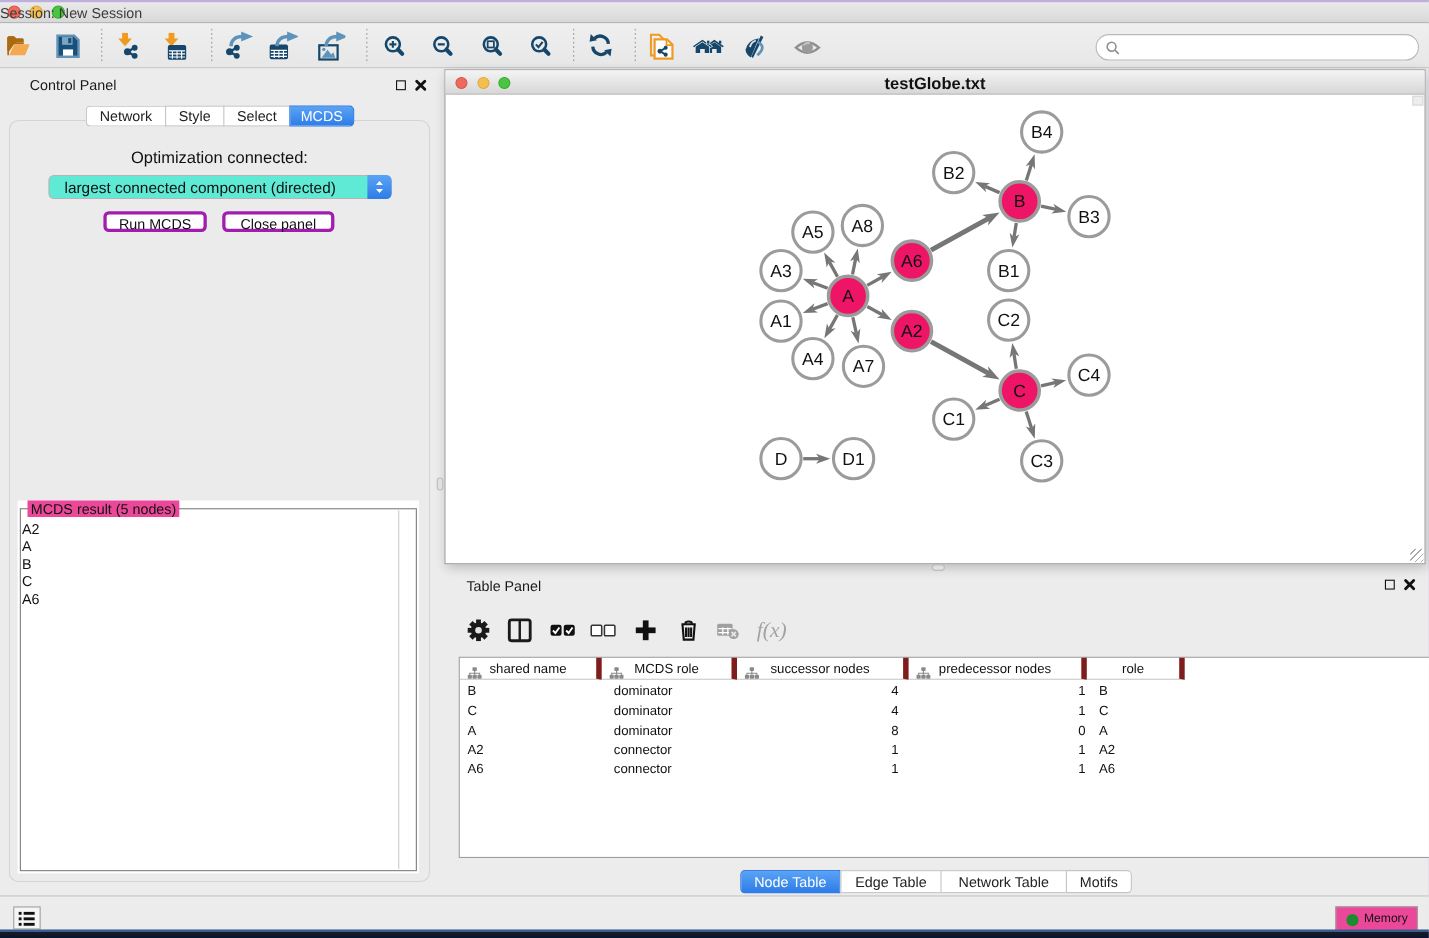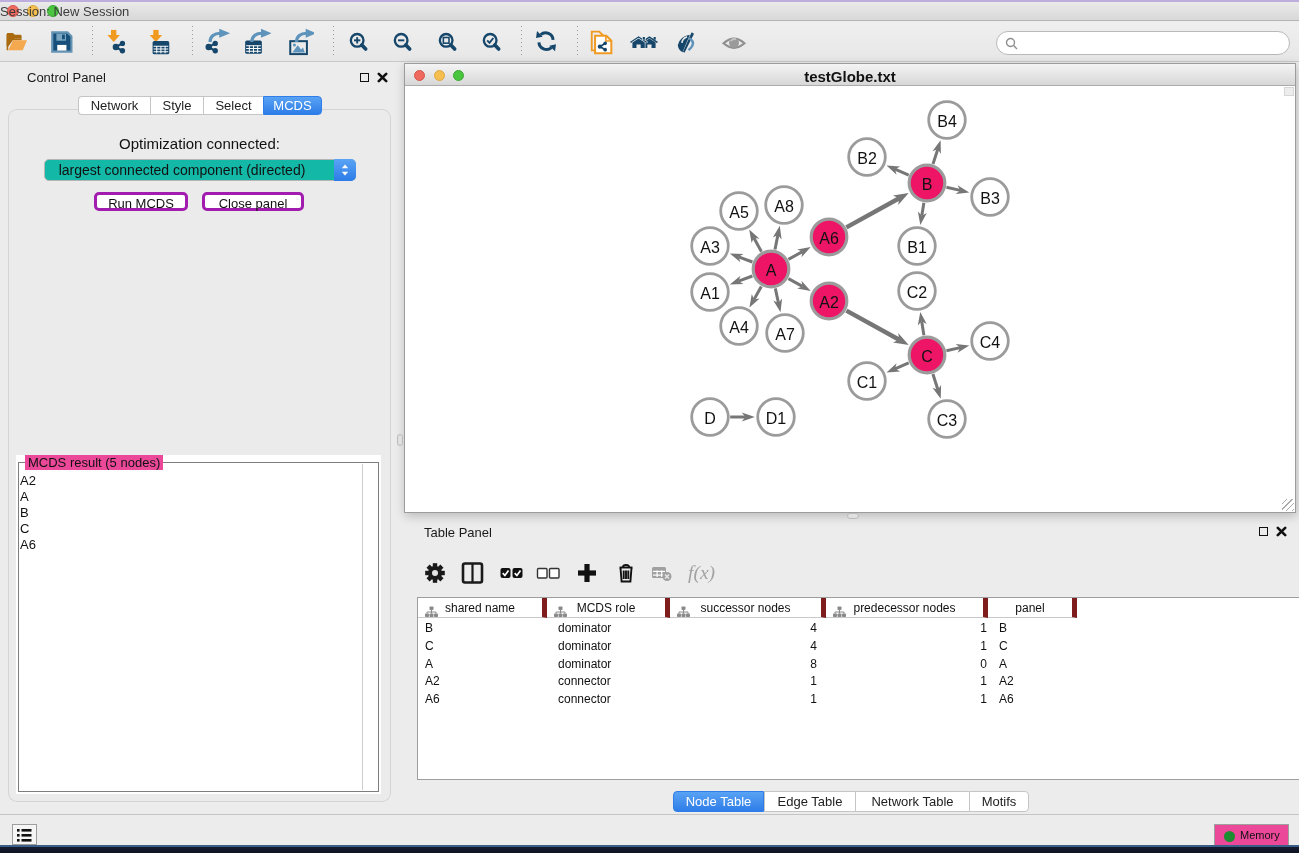--- a/index.html
+++ b/index.html
@@ -22,21 +22,21 @@
 #search svg{position:absolute;left:8px;top:5px}
 
 #cpanel{position:absolute;left:0;top:63px;width:399px;height:752px}
 .paneltitle{position:absolute;font-size:13px;color:#1a1a1a}
 #cptabs{position:absolute;top:33px;left:78px;height:19px;display:flex;font-size:13px;z-index:3}
 #cptabs .tab{background:#fff;border:1px solid #c5c5c5;border-right:none;padding-top:1px;color:#222;text-align:center;box-sizing:border-box}
 #cptabs .tab:first-child{border-radius:4px 0 0 4px}
 #cptabs .tab.sel{background:linear-gradient(#59a3f4,#2e7de8);color:#fff;border:1px solid #2e7de8;border-radius:0 4px 4px 0}
 #cpbody{position:absolute;left:8px;top:46px;width:383px;height:693px;background:#ebebeb;border-radius:9px;box-shadow:inset 0 0 0 1px #d4d4d4}
 #optlabel{position:absolute;top:26px;width:100%;text-align:center;font-size:15px;color:#111}
-#dropdown{position:absolute;left:36px;top:50px;width:312px;height:22px;background:#14b8a6;border:1px solid #b5b5b5;border-radius:5px;font-size:14px;color:#111;line-height:21px;text-align:center;padding-right:36px}
+#dropdown{position:absolute;left:36px;top:50px;width:312px;height:22px;background:#5eead4;border:1px solid #b5b5b5;border-radius:5px;font-size:14px;color:#111;line-height:21px;text-align:center;padding-right:36px}
 #dropdown .spin{position:absolute;right:-1px;top:-1px;width:22px;height:22px;background:linear-gradient(#5aa4f5,#2d7ce8);border-radius:0 5px 5px 0}
 .btn{position:absolute;background:#fff;border:3px solid #a21caf;border-radius:5px;font-size:13px;color:#111;text-align:center;line-height:17px}
 #mcdsbox{position:absolute;left:16px;top:392px;width:365px;height:339px;background:#fff}
 #fieldset{position:absolute;left:2px;top:7px;width:361px;height:330px;border:1px solid #7e7e7e}
 #fieldlegend{position:absolute;left:6px;top:-8px;background:#ec4899;padding:0 3px;font-size:13px;color:#111}
 #mcdslist{position:absolute;left:4px;top:18px;font-size:13px;color:#111;line-height:16px}
 #mcdssb{position:absolute;left:346px;top:9px;width:1px;height:326px;background:#ccc}
 
 #netwin{position:absolute;left:404px;top:63px;width:892px;height:450px;background:#fff;border:1px solid #9c9c9c;box-shadow:1px 3px 10px rgba(0,0,0,0.22)}
 #nettitle{position:absolute;left:0;top:0;width:100%;height:22px;background:linear-gradient(#f4f4f4,#d7d7d7);border-bottom:1px solid #ababab}
@@ -450,21 +450,21 @@
               </svg></span>successor nodes</div>
           <div class="th" style="left:408px;width:162px"><span style="position:absolute;left:7px;top:4px"><svg width="13" height="12" viewBox="0 0 13 12" style="vertical-align:-2px">
                 <g fill="#8a8a8a">
                   <rect x="4.5" y="0.5" width="4" height="3.5" rx="0.8"></rect>
                   <rect x="0" y="7.5" width="4" height="3.5" rx="0.8"></rect>
                   <rect x="4.5" y="7.5" width="4" height="3.5" rx="0.8"></rect>
                   <rect x="9" y="7.5" width="4" height="3.5" rx="0.8"></rect>
                   <path d="M6.5 4 V6 M2 7.5 V6 H11 V7.5 M6.5 6 V7.5" stroke="#8a8a8a" fill="none" stroke-width="1"></path>
                 </g>
               </svg></span>predecessor nodes</div>
-          <div class="th" style="left:570px;width:89px">panel</div>
+          <div class="th" style="left:570px;width:89px">role</div>
         </div>
       <div class="trow" style="left:0;top:21px;width:1275px">
           <span class="td" style="left:7px">B</span>
           <span class="td" style="left:140px">dominator</span>
           <span class="td" style="left:252px;width:147px;text-align:right">4</span>
           <span class="td" style="left:408px;width:161px;text-align:right">1</span>
           <span class="td" style="left:581px">B</span>
         </div>
         <div class="trow" style="left:0;top:38.75px;width:1275px">
           <span class="td" style="left:7px">C</span>

